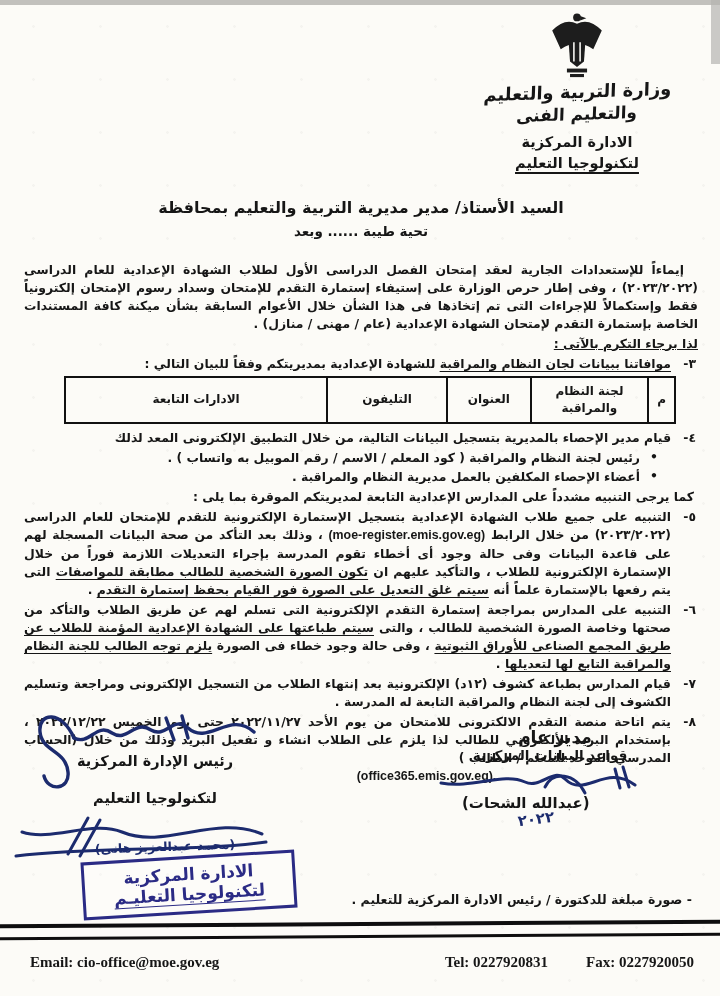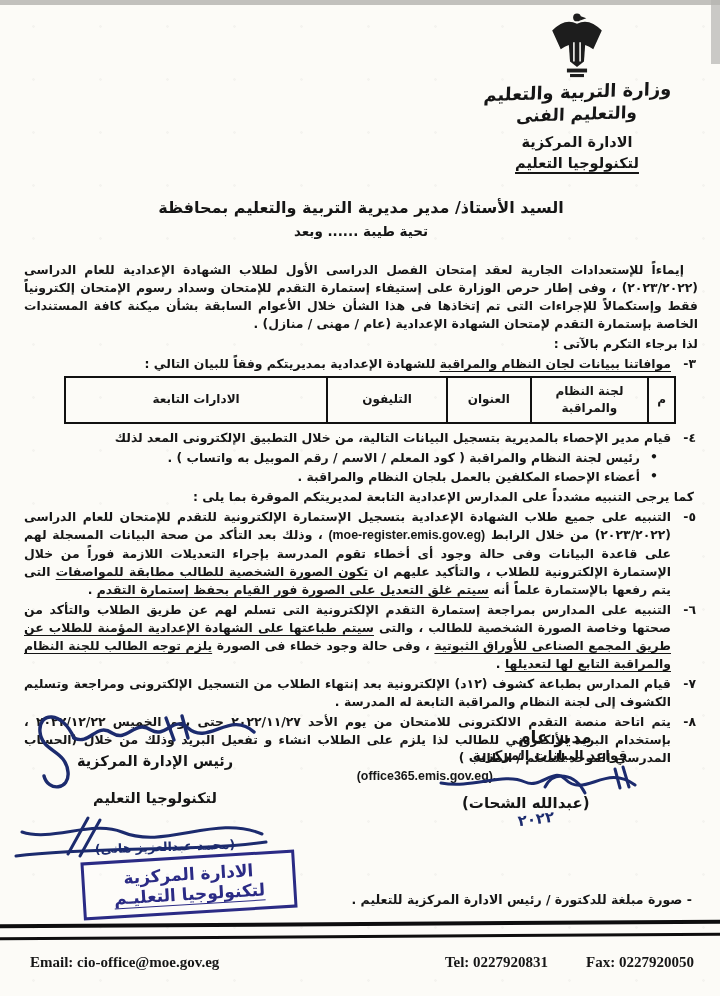--- a/index.html
+++ b/index.html
@@ -19,21 +19,21 @@
   .callig .c2{font-size:17px;}
   .admin1{font-weight:700;font-size:14.5px;margin-top:9px;}
   .admin2{font-weight:700;font-size:14.5px;margin-top:5px;text-decoration:underline;text-underline-offset:4px;text-decoration-thickness:1.5px;}
 
   
   .content{position:absolute;top:196px;right:0;left:0;padding:0 22px 0 24px;direction:rtl;
     font-size:12.4px;line-height:1.45;font-weight:700;}
   .addressee{text-align:center;font-size:16px;margin-bottom:3px;}
   .greeting{text-align:center;font-size:13.5px;margin-bottom:19px;}
   .intro{margin:8px 0 2px 0;text-align:justify;text-indent:14px;}
-  .request{margin:1px 0 2px 0;}
+  .request{margin:1px 0 2px 0;text-decoration:underline;}
   .item{position:relative;padding-right:27px;margin:2px 0;text-align:justify;}
   .item .num{position:absolute;right:2px;top:0;}
   .u{text-decoration:underline;text-underline-offset:3px;text-decoration-thickness:1.4px;}
   .latin{font-family:"Liberation Sans",sans-serif;font-weight:700;unicode-bidi:embed;}
   table.committees{border-collapse:collapse;width:612px;margin:3px 22px 5px auto;}
   table.committees th{border:2px solid #111;font-size:12px;font-weight:700;padding:5px 2px;text-align:center;}
   th.c0{width:22px;}th.c1{width:116px;}th.c2{width:81px;}th.c3{width:119px;}th.c4{width:274px;}
   .bullet{position:relative;padding-right:58px;margin:1px 0;}
   .bullet .dot{position:absolute;right:40px;top:-1px;}
   .note{margin:2px 4px;}
@@ -111,21 +111,21 @@
       </thead>
     </table>
 
     <div class="item">
       <span class="num">٤-</span><span>قيام مدير الإحصاء بالمديرية بتسجيل البيانات التالية، من خلال التطبيق الإلكترونى المعد لذلك</span>
     </div>
     <div class="bullet">
       <span class="dot">•</span><span>رئيس لجنة النظام والمراقبة ( كود المعلم / الاسم / رقم الموبيل به واتساب ) .</span>
     </div>
     <div class="bullet">
-      <span class="dot">•</span><span>أعضاء الإحصاء المكلفين بالعمل بلجان النظام والمراقبة .</span>
+      <span class="dot">•</span><span>أعضاء الإحصاء المكلفين بالعمل مديرية النظام والمراقبة .</span>
     </div>
 
     <div class="note">كما يرجى التنبيه مشدداً على المدارس الإعدادية التابعة لمديريتكم الموقرة بما يلى :</div>
 
     <div class="item">
       <span class="num">٥-</span><span>التنبيه على جميع طلاب الشهادة الإعدادية بتسجيل الإستمارة الإلكترونية للتقدم للإمتحان للعام الدراسى (٢٠٢٣/٢٠٢٢) من خلال الرابط </span><span class="latin" dir="ltr">(moe-register.emis.gov.eg)</span><span> ، وذلك بعد التأكد من صحة البيانات المسجلة لهم على قاعدة البيانات وفى حالة وجود أى أخطاء تقوم المدرسة بإجراء التعديلات اللازمة فوراً من خلال الإستمارة الإلكترونية للطلاب ، والتأكيد عليهم ان </span><span class="u">تكون الصورة الشخصية للطالب مطابقة للمواصفات</span><span> التى يتم رفعها بالإستمارة علماً أنه </span><span class="u">سيتم غلق التعديل على الصورة فور القيام بحفظ إستمارة التقدم</span><span> .</span>
     </div>
 
     <div class="item">
       <span class="num">٦-</span><span>التنبيه على المدارس بمراجعة إستمارة التقدم الإلكترونية التى تسلم لهم عن طريق الطلاب والتأكد من صحتها وخاصة الصورة الشخصية للطالب ، والتى </span><span class="u">سيتم طباعتها على الشهادة الإعدادية المؤمنة للطلاب عن طريق المجمع الصناعى للأوراق الثبوتية</span><span> ، وفى حالة وجود خطاء فى الصورة </span><span class="u">يلزم توجه الطالب للجنة النظام والمراقبة التابع لها لتعديلها</span><span> .</span>

